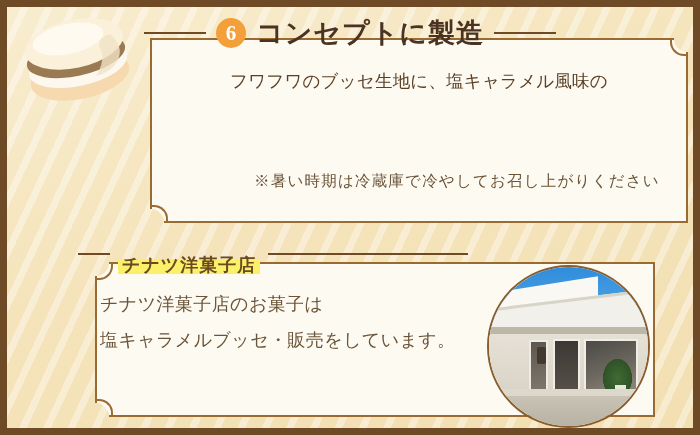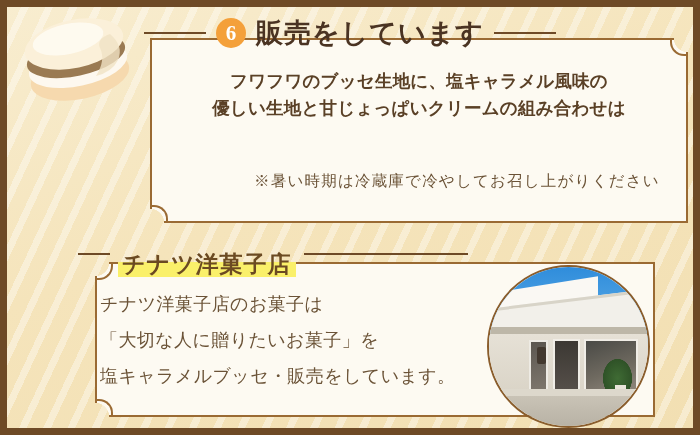--- a/index.html
+++ b/index.html
@@ -182,21 +182,21 @@
   #desc-block {
     position: absolute;
     left: 150px;
     top: 68px;
     width: 538px;
     text-align: center;
     z-index: 20;
   }
   .desc-line {
     font-size: 17.5px;
-    font-weight: bold;
+    font-weight: normal;
     color: #5a4026;
     line-height: 26.5px;
     letter-spacing: 0.2px;
     white-space: nowrap;
   }
   #note-line {
     position: absolute;
     left: 150px;
     top: 171px;
     width: 614px;
@@ -234,21 +234,21 @@
     left: 0;
     right: 0;
     bottom: 1px;
     height: 15px;
     background: #faf06a;
     z-index: 0;
   }
   #shop-name {
     position: relative;
     z-index: 1;
-    font-size: 23px;
+    font-size: 18px;
     font-weight: bold;
     color: #6b4a22;
     letter-spacing: 1px;
     white-space: nowrap;
     line-height: 1.05;
     margin-top: 23px;
   }
 
   
   #shop-desc {
@@ -430,48 +430,46 @@
 
       <ellipse cx="50" cy="31" rx="36" ry="15" fill="#fefaf0" transform="rotate(-12 50 31)" opacity="0.95"></ellipse>
 
       <path d="M92 26 q14 12 8 26 q-6 12 -22 16 q10 -16 4 -28 q-4 -9 10 -14 z" fill="#f0e2c4" opacity="0.8"></path>
     </svg>
   </div>
 
   <div id="title-row">
     <div class="rule" id="rule-left"></div>
     <div id="badge-number">6</div>
-    <div id="product-title">販売をしています</div>
+    <div id="product-title">コンセプトに製造</div>
     <div class="rule" id="rule-right"></div>
   </div>
 
   <div id="desc-block">
     <div class="desc-line">フワフワのブッセ生地に、塩キャラメル風味の</div>
-    <div class="desc-line">優しい生地と甘じょっぱいクリームの組み合わせは</div>
   </div>
 
   <div id="note-line">※暑い時期は冷蔵庫で冷やしてお召し上がりください</div>
 
   <div class="panel" id="panel-two">
     <div id="panel-two-notch-tl"></div>
     <div id="panel-two-notch-bl"></div>
   </div>
 
   <div id="shop-header-row">
     <div id="shop-rule-left"></div>
     <div id="shop-name-wrap">
       <div id="shop-name-hl"></div>
       <div id="shop-name">チナツ洋菓子店</div>
     </div>
     <div id="shop-rule-right"></div>
   </div>
 
   <div id="shop-desc">
     <div class="shop-line">チナツ洋菓子店のお菓子は</div>
-    <div class="shop-line">「大切な人に贈りたいお菓子」を</div>
     <div class="shop-line">塩キャラメルブッセ・販売をしています。</div>
   </div>
 
   <div id="shop-photo">
     <div class="photo-sky"></div>
     <div class="photo-roof-2"></div>
     <div class="photo-roof"></div>
     <div class="photo-eave"></div>
     <div class="photo-wall"></div>
     <div class="photo-window-2"></div>

